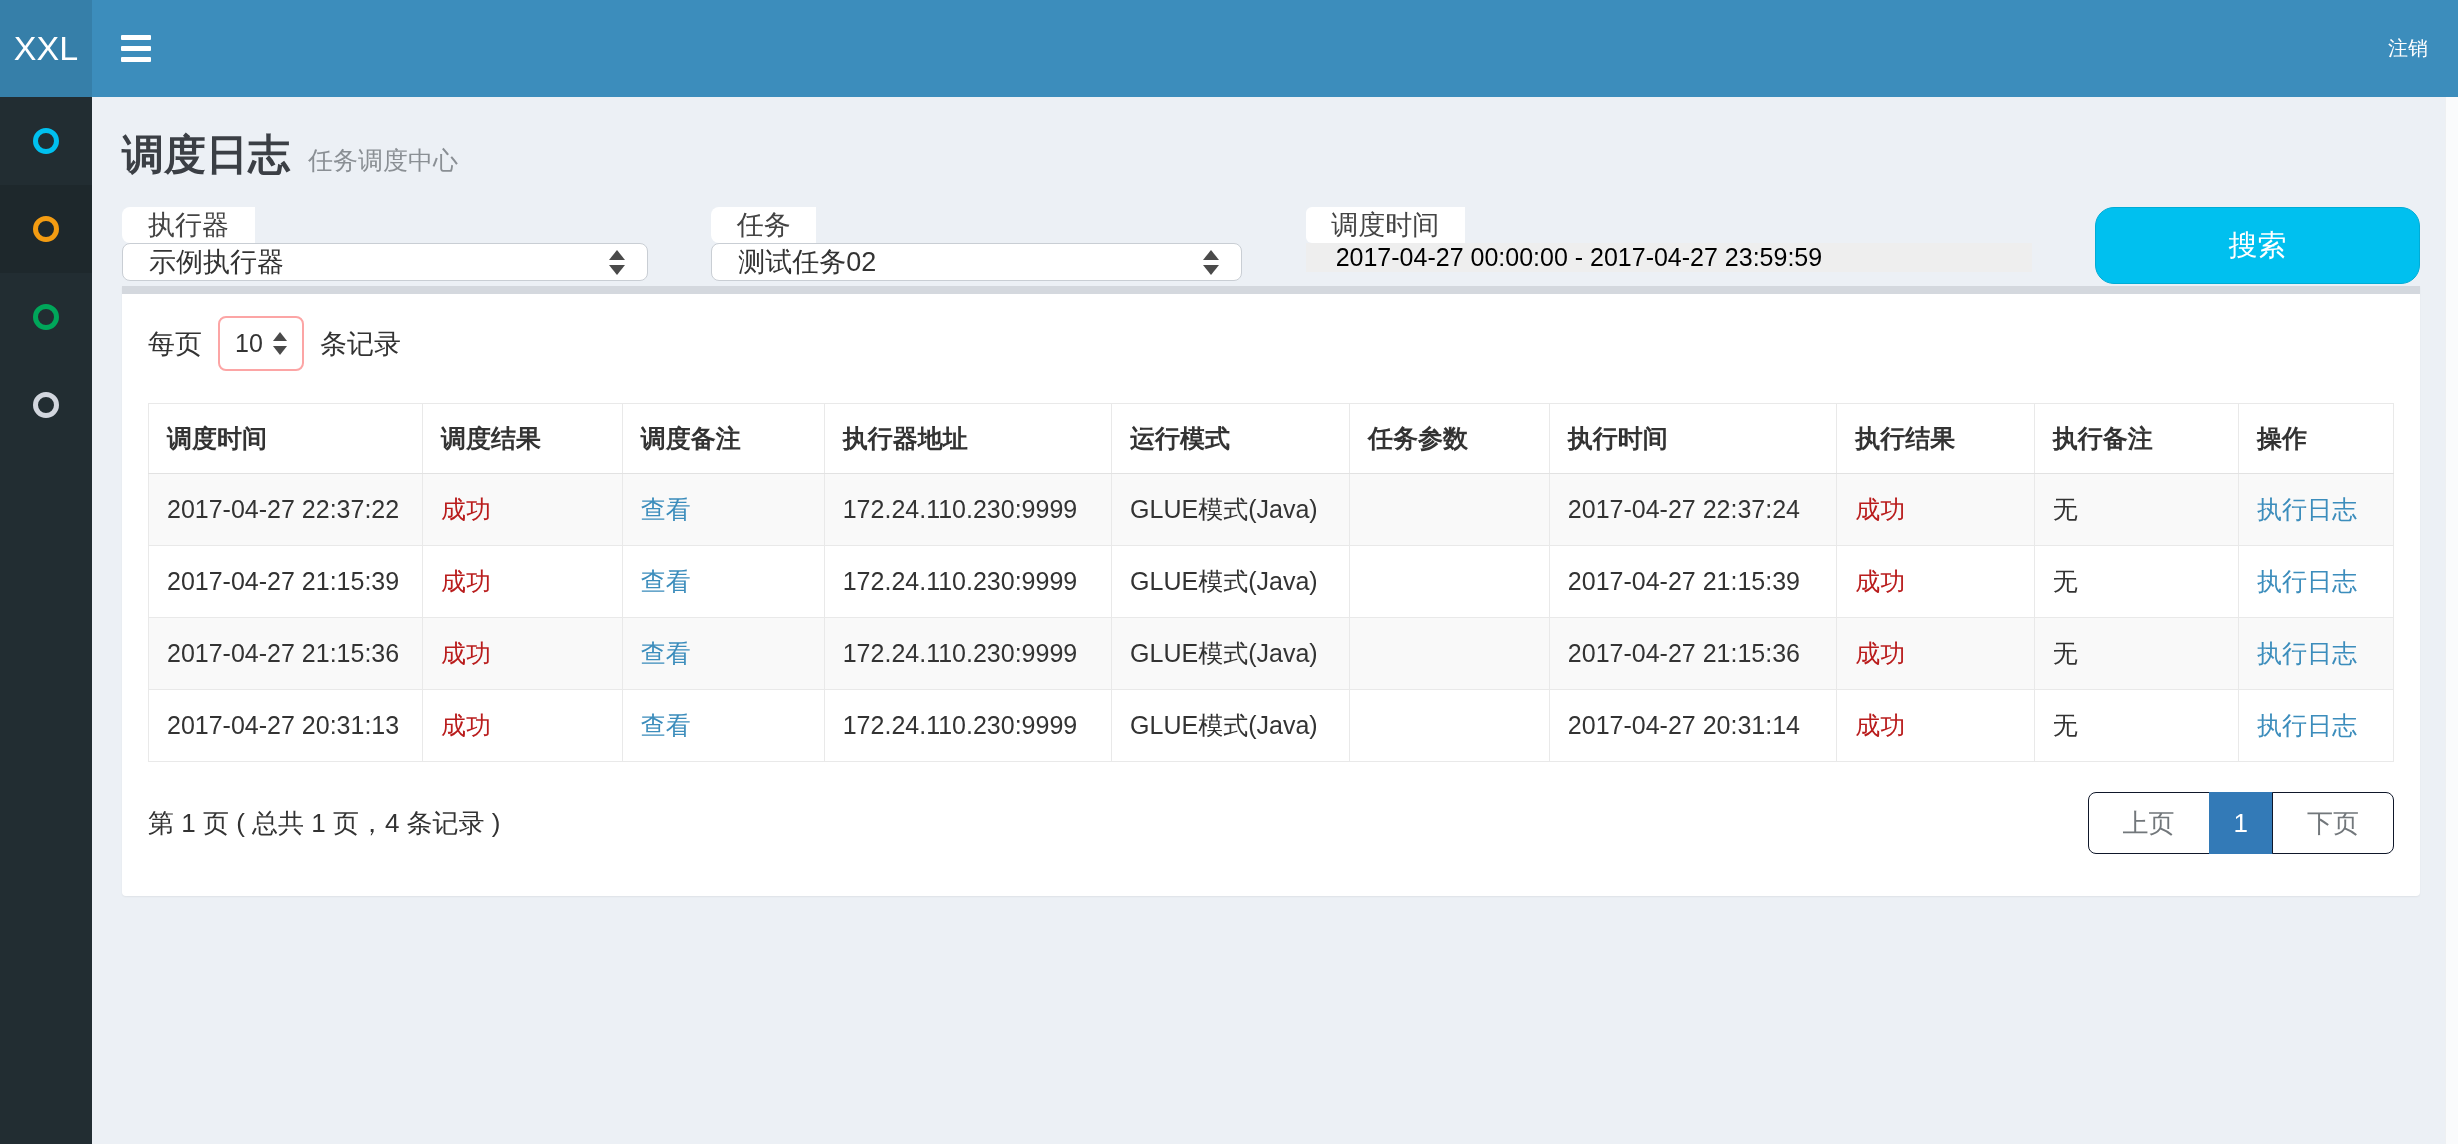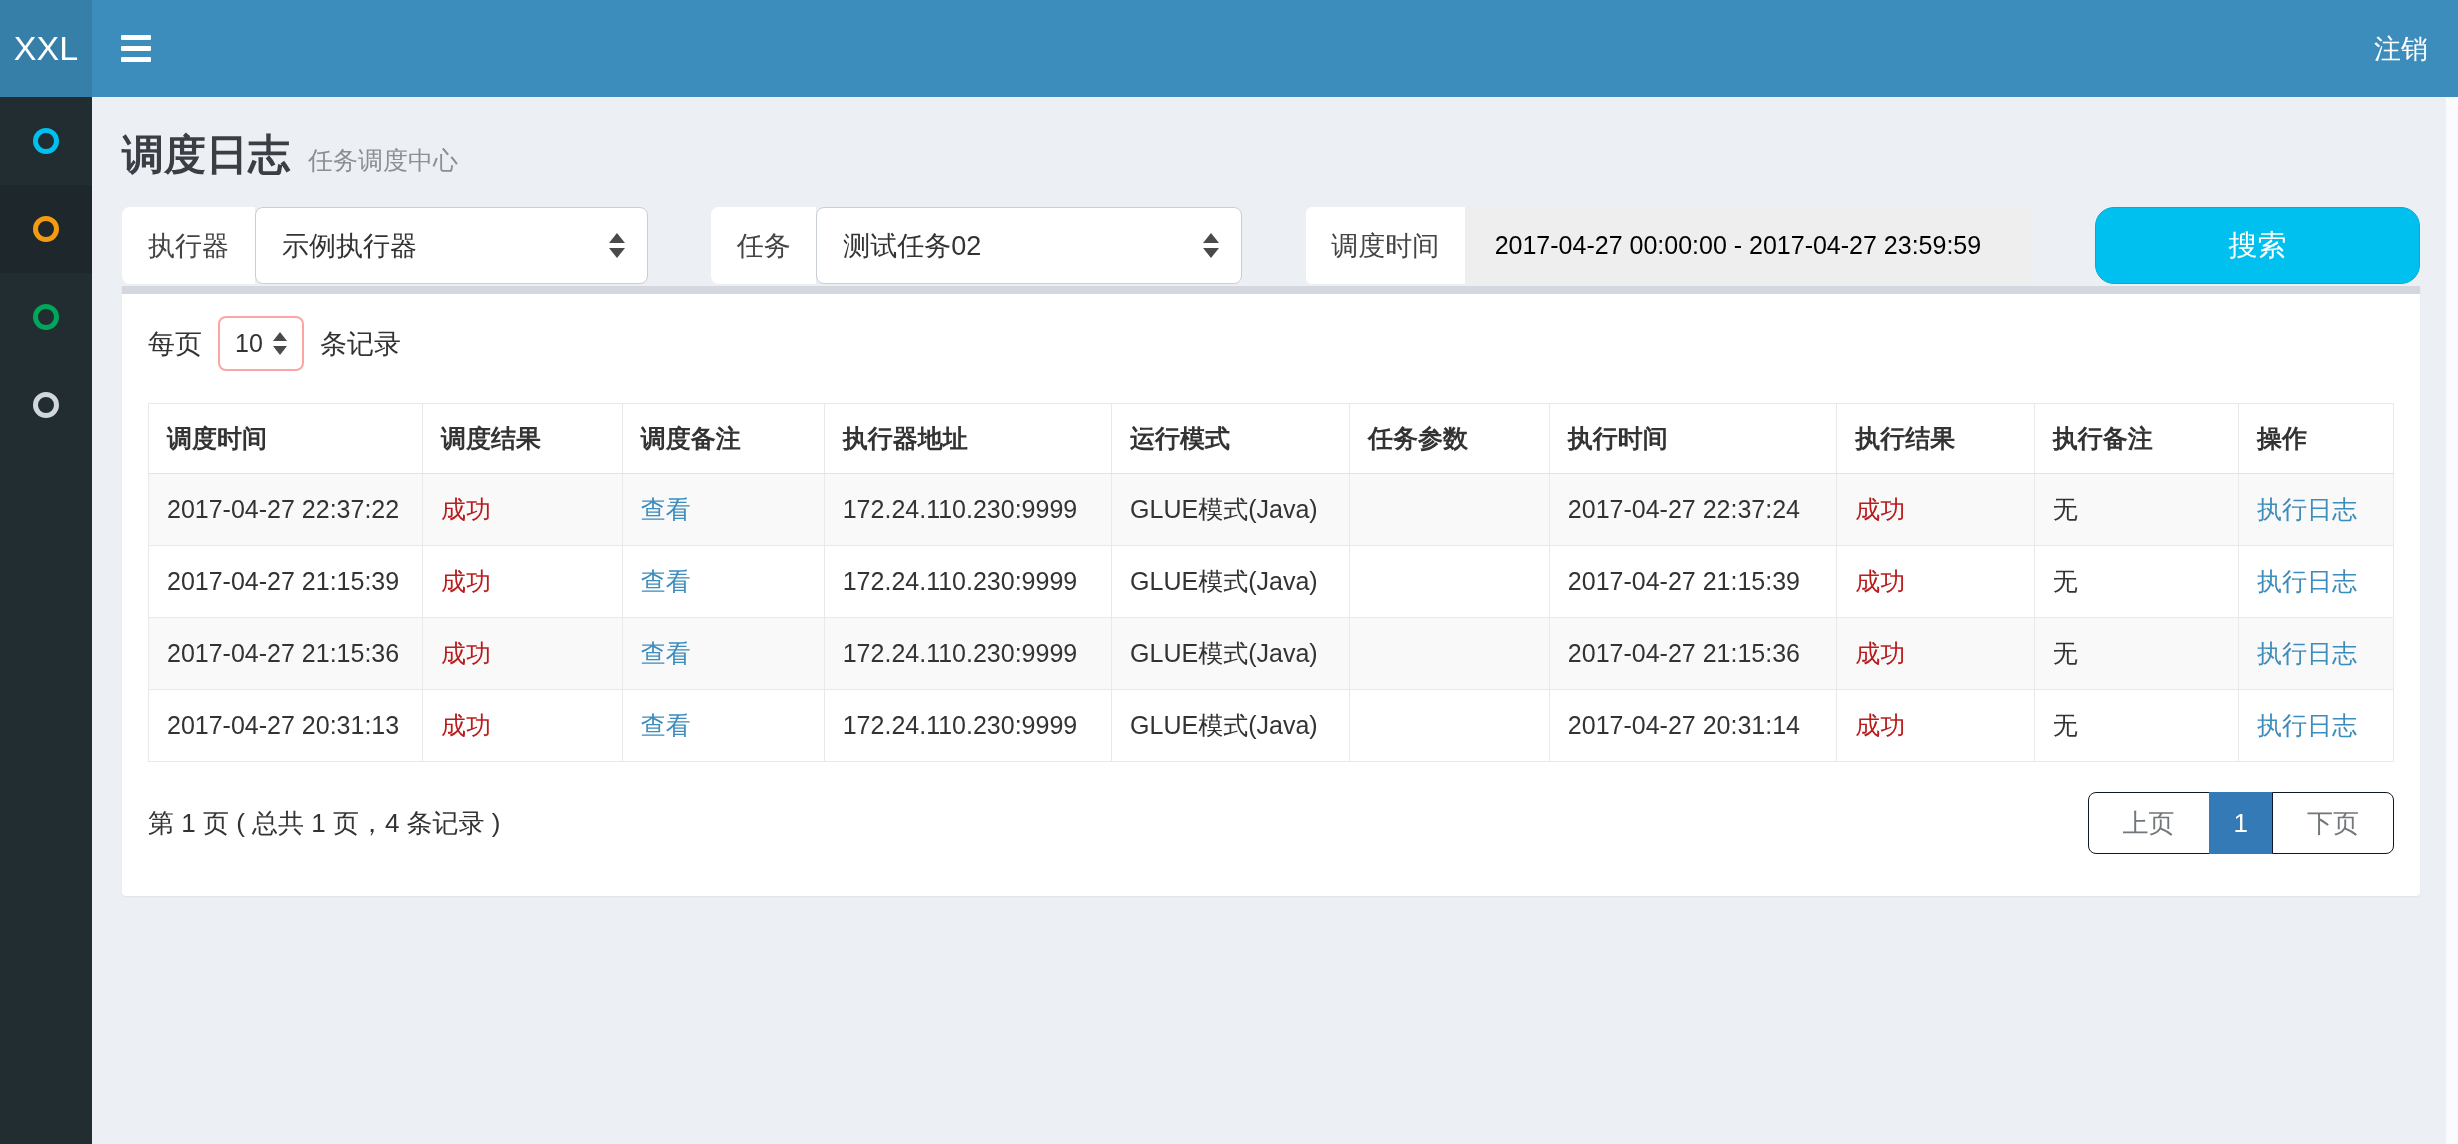--- a/index.html
+++ b/index.html
@@ -22,21 +22,21 @@
     font-size: 34px; letter-spacing: 0;
   }
   .logo b { font-weight: 400; }
   .logo span.lt { font-weight: 300; }
   .nav-toggle {
     width: 88px; display: flex; flex-direction: column; gap: 6px;
     align-items: center; justify-content: center; cursor: pointer;
   }
   .nav-toggle i { display:block; width: 30px; height: 5px; background: #fff; border-radius: 1px; }
   .logout {
-    margin-left: auto; color: #fff; font-size: 27px;
+    margin-left: auto; color: #fff; font-size: 20px;
     display: flex; align-items: center; padding: 0 30px; cursor: pointer;
   }
 
   
   .sidebar {
     position: absolute; top: 97px; left: 0; width: 92px; height: 1047px;
     background: #222d32; z-index: 4;
   }
   .side-item {
     height: 88px; display: flex; align-items: center; justify-content: center;
@@ -49,21 +49,21 @@
   }
 
   
   .content { position: absolute; top: 97px; left: 92px; width: 2366px; padding: 0 38px 0 30px; }
   .page-head { margin-top: 30px; display: flex; align-items: baseline; gap: 18px; }
   .page-title { font-size: 42px; color: #3b3f45; font-weight: 600; }
   .page-subtitle { font-size: 25px; color: #8a8f94; font-weight: 400; }
 
   
   .filters { margin-top: 24px; display: flex; justify-content: space-between; height: 77px; }
-  .fgroup { display: flex; height: 77px; }
+  .fgroup { display: flex; height: 55px; flex-direction: column; }
   .fgroup .addon {
     background: #fff; color: #444; font-size: 27px;
     display: flex; align-items: center; justify-content: center;
     border-radius: 8px 0 0 8px; padding: 0 28px; white-space: nowrap;
   }
   .selectbox {
     background: #fff; border: 1px solid #c9ced4; border-radius: 8px;
     display: flex; align-items: center; font-size: 27px; color: #333;
     padding: 0 22px 0 26px; cursor: pointer;
   }

